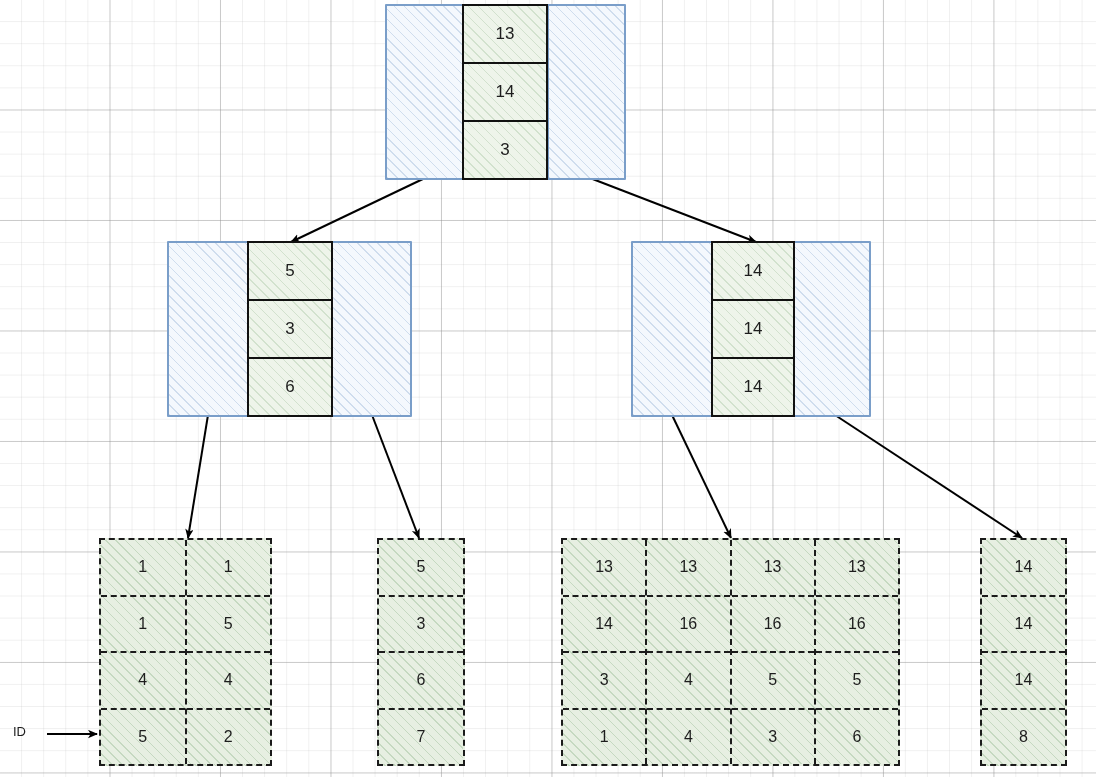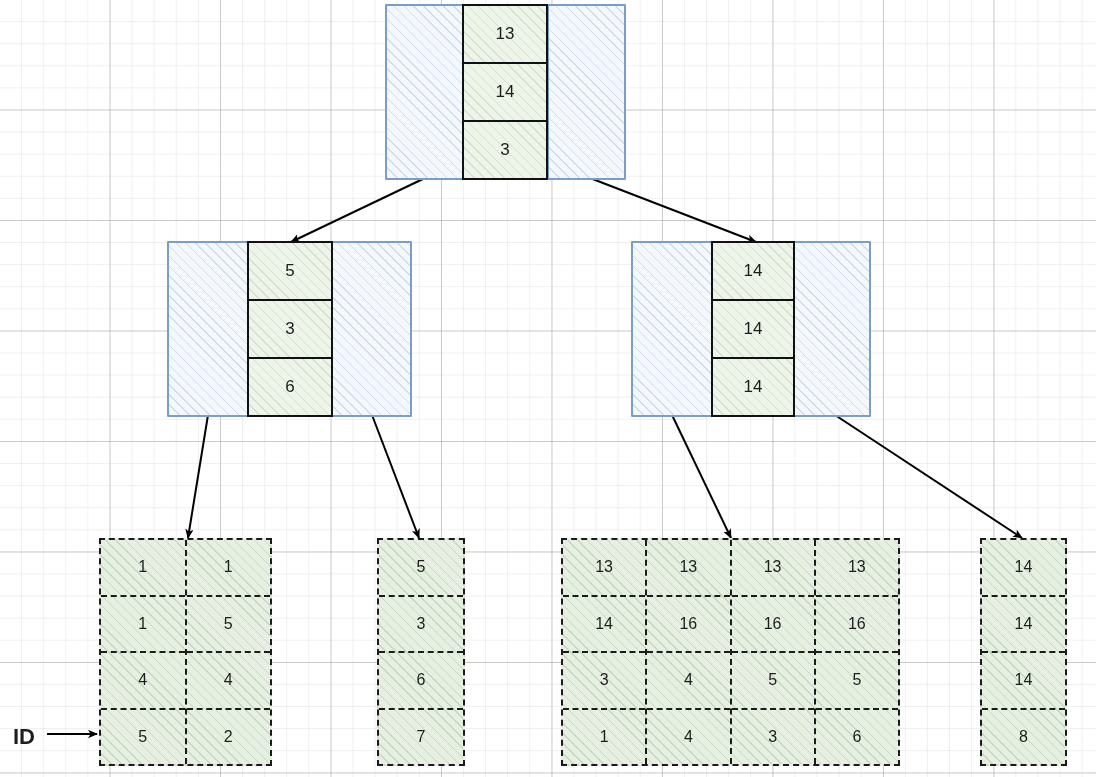--- a/index.html
+++ b/index.html
@@ -79,23 +79,22 @@
     font-size:16px;color:#1d1d1d;
     border-bottom:2px dashed #1b1b1b;
     box-sizing:border-box;
   }
   .leaf .cell:last-child{border-bottom:none;}
 
   
   #edges{position:absolute;left:0;top:0;width:1096px;height:777px;pointer-events:none;}
   .idlabel{
     position:absolute;
-    font-size:22px;color:#1d1d1d;
+    font-size:13px;color:#1d1d1d;
     white-space:nowrap;
-    font-weight:bold;
   }
 </style>
 </head>
 <body>
 
 <div id="canvas">
 
   <svg id="edges" viewBox="0 0 1096 777">
     <defs>
       <marker id="ah" markerWidth="11" markerHeight="11" refX="9" refY="4.2" orient="auto" markerUnits="userSpaceOnUse">

